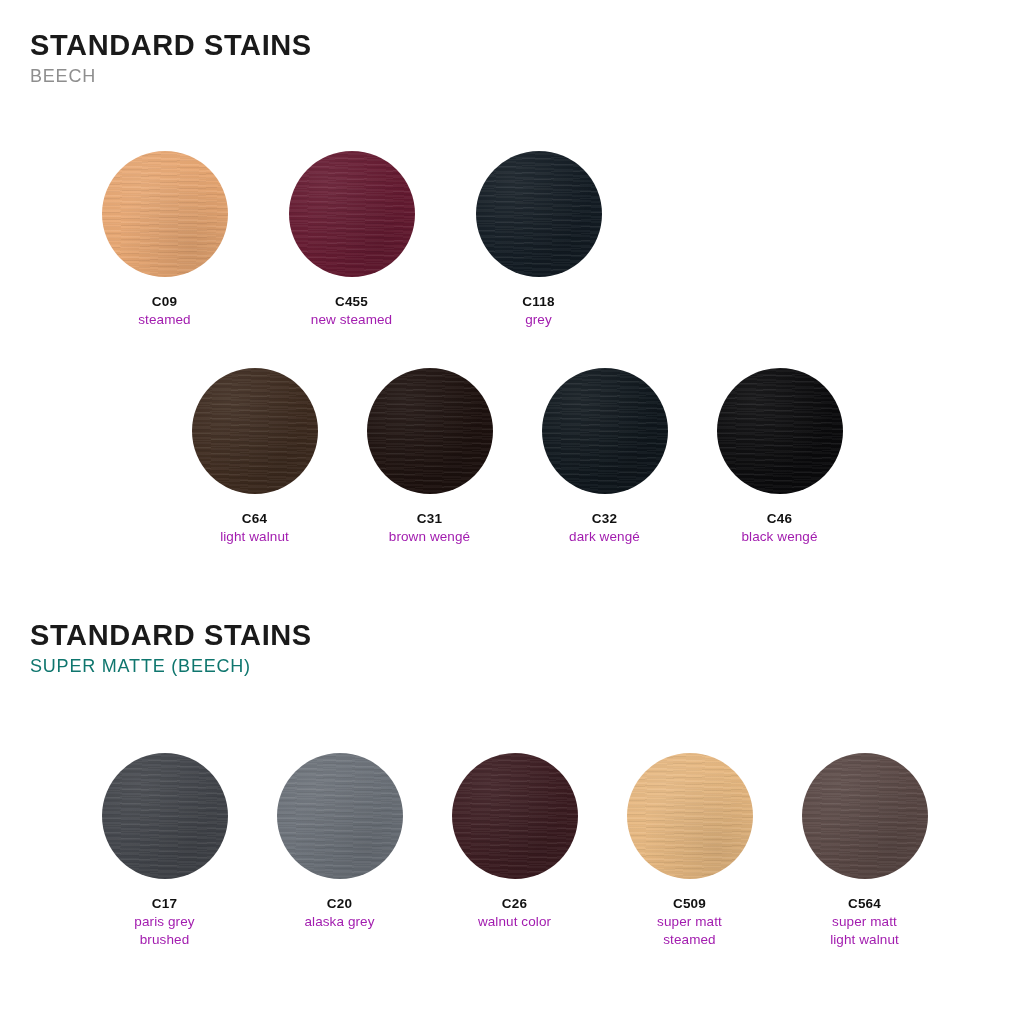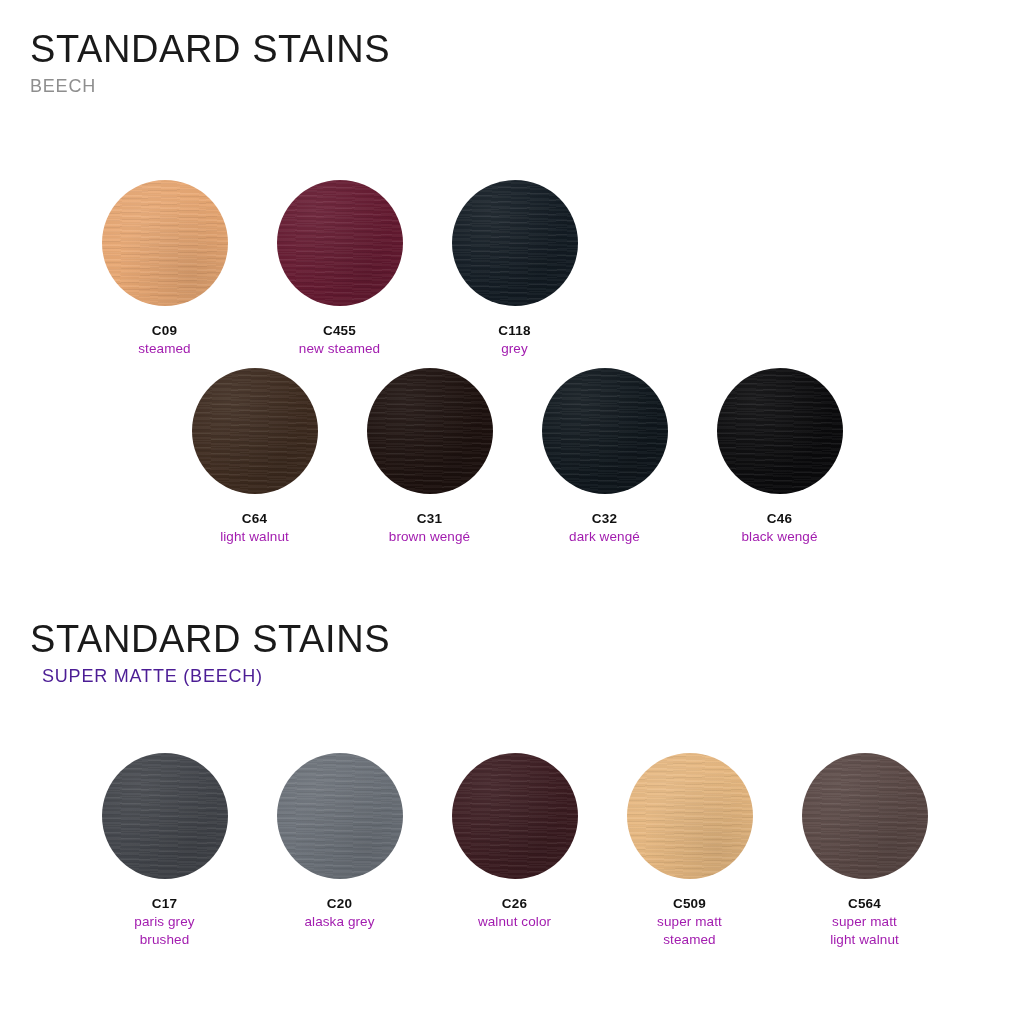--- a/index.html
+++ b/index.html
@@ -21,22 +21,22 @@
     height: 1020px;
     background: #ffffff;
   }
 
   
   .section-head {
     position: absolute;
     left: 30px;
   }
   .section-head .title {
-    font-size: 38px;
-    font-weight: 400;
+    font-size: 29px;
+    font-weight: 700;
     letter-spacing: 0.6px;
     color: #1a1a1a;
     line-height: 1.05;
     white-space: nowrap;
   }
   .section-head .subtitle {
     font-size: 18px;
     font-weight: 400;
     letter-spacing: 0.8px;
     color: #8e8e8e;
@@ -123,21 +123,21 @@
 </head>
 <body>
 
 <div class="page">
 
   <div class="section-head" style="top:30px;">
     <div class="title" style="color: rgb(26, 26, 26);">STANDARD STAINS</div>
     <div class="subtitle" style="color: rgb(142, 142, 142);">BEECH</div>
   </div>
 
-  <div class="swatch-row" style="top:180px; left:77px;">
+  <div class="swatch-row" style="top:151px; left:77px;gap:12px;">
 
     <div class="swatch-cell">
       <div class="swatch-disc" style="background-color: rgb(233, 168, 115);"></div>
       <div class="swatch-labels">
         <div class="swatch-code">C09</div>
         <div class="swatch-name">steamed</div>
       </div>
     </div>
 
 
@@ -191,21 +191,21 @@
       <div class="swatch-labels">
         <div class="swatch-code">C46</div>
         <div class="swatch-name">black wengé</div>
       </div>
     </div>
 
   </div>
 
   <div class="section-head" style="top:620px;">
     <div class="title" style="color: rgb(26, 26, 26);">STANDARD STAINS</div>
-    <div class="subtitle" style="color: #4c1d95; margin-left: 12px;">SUPER MATTE (BEECH)</div>
+    <div class="subtitle" style="color: #0f766e;">SUPER MATTE (BEECH)</div>
   </div>
 
   <div class="swatch-row" style="top:753px; left:77px;">
 
     <div class="swatch-cell">
       <div class="swatch-disc" style="background-color: rgb(66, 69, 75);"></div>
       <div class="swatch-labels">
         <div class="swatch-code">C17</div>
         <div class="swatch-name">paris grey
 brushed</div>

